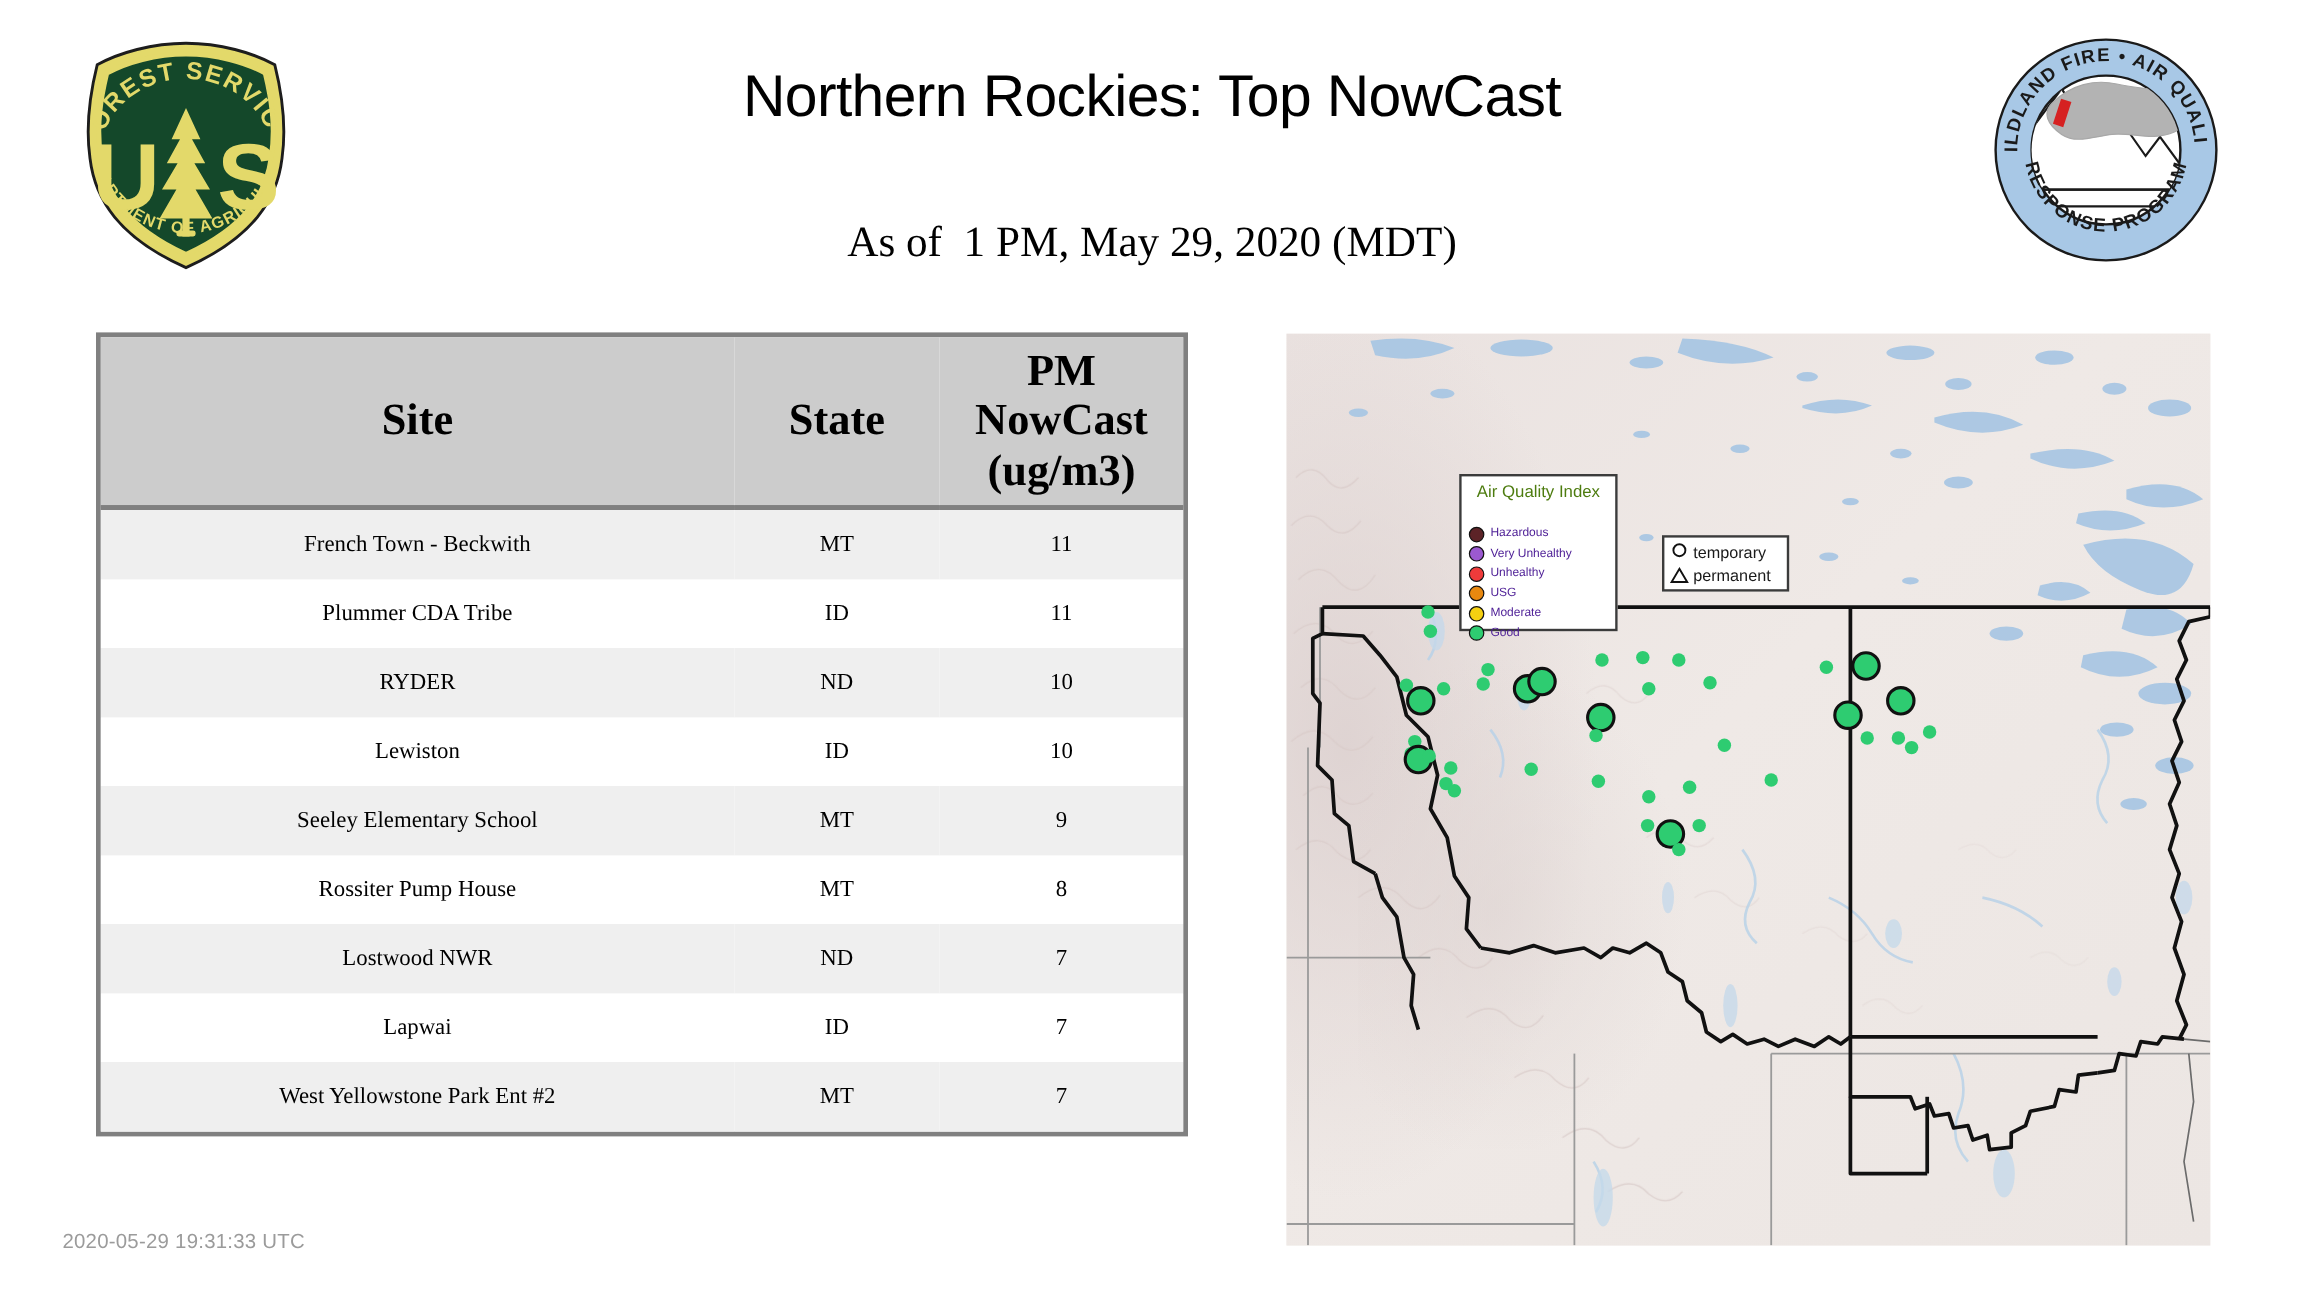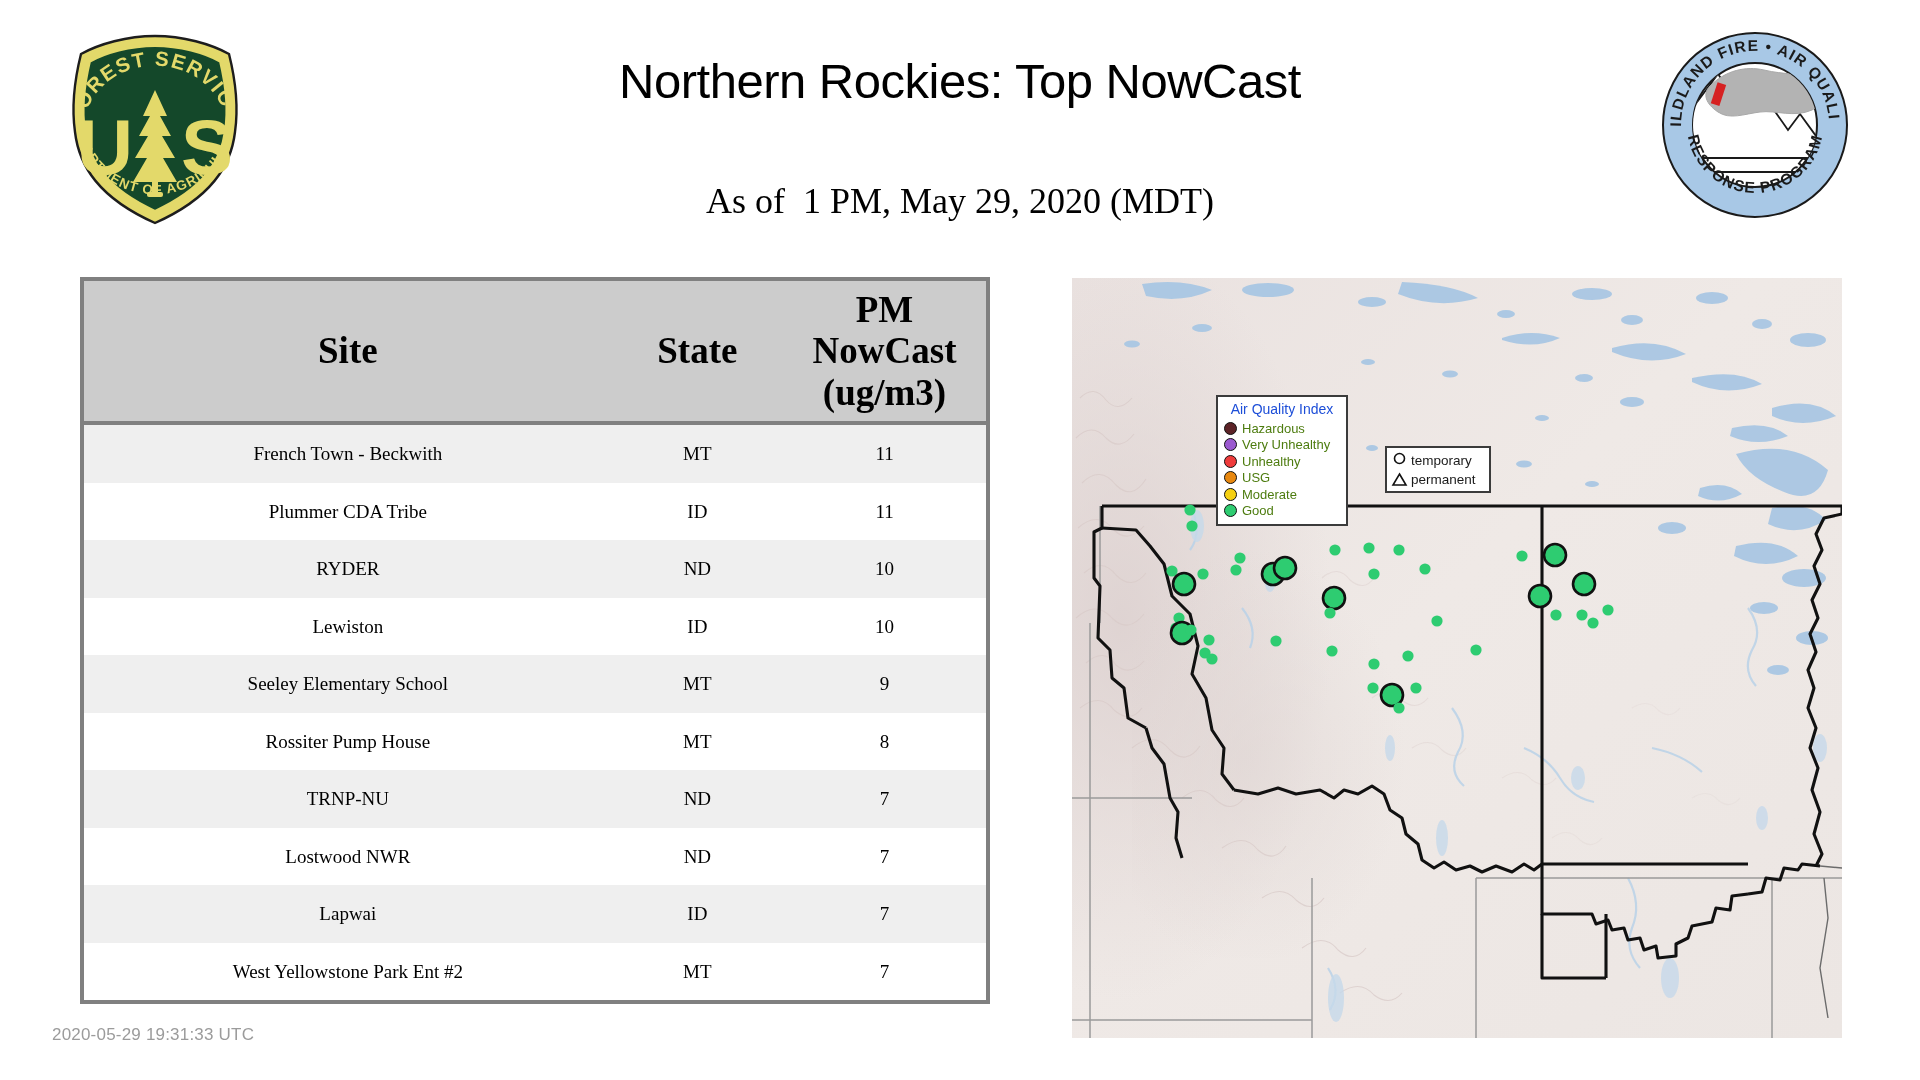--- a/index.html
+++ b/index.html
@@ -132,43 +132,43 @@
   #aqi-legend {
     left: 1216px;
     top: 395px;
     width: 132px;
     height: 131px;
     padding: 4px 6px 4px 6px;
   }
   #aqi-legend .legend-title {
     font-family: "Liberation Sans", sans-serif;
     font-size: 14px;
-    color: #1d4ed8;
+    color: #4d7c0f;
     text-align: center;
-    margin-bottom: 2px;
+    margin-bottom: 19px;
     line-height: 1.2;
   }
   .aqi-row {
     display: flex;
     align-items: center;
     height: 16.5px;
   }
   .aqi-dot {
     width: 13px;
     height: 13px;
     border-radius: 50%;
     border: 1.6px solid #111111;
     box-sizing: border-box;
     margin-right: 5px;
     flex: 0 0 auto;
   }
   .aqi-label {
     font-family: "Liberation Sans", sans-serif;
-    font-size: 13px;
-    color: #4d7c0f;
+    font-size: 10px;
+    color: #4c1d95;
     white-space: nowrap;
     line-height: 1;
   }
   #symbol-legend {
     left: 1385px;
     top: 446px;
     width: 106px;
     height: 47px;
     padding: 3px 4px;
   }
@@ -286,25 +286,20 @@
         </tr>
         <tr>
           <td>Seeley Elementary School</td>
           <td>MT</td>
           <td>9</td>
         </tr>
         <tr>
           <td>Rossiter Pump House</td>
           <td>MT</td>
           <td>8</td>
-        </tr>
-        <tr>
-          <td>TRNP-NU</td>
-          <td>ND</td>
-          <td>7</td>
         </tr>
         <tr>
           <td>Lostwood NWR</td>
           <td>ND</td>
           <td>7</td>
         </tr>
         <tr>
           <td>Lapwai</td>
           <td>ID</td>
           <td>7</td>

